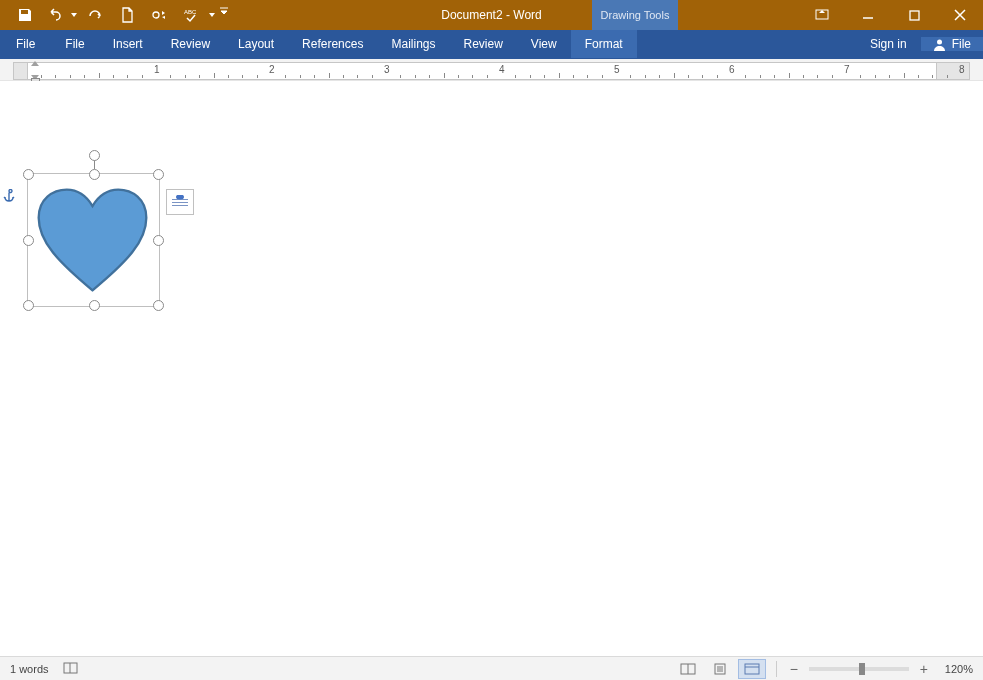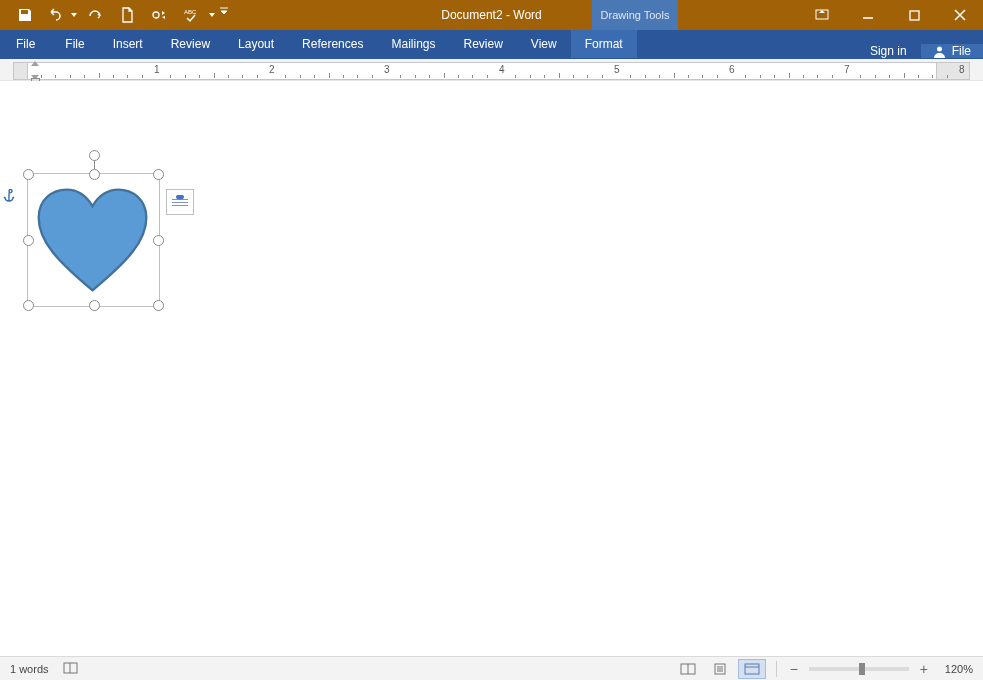--- a/index.html
+++ b/index.html
@@ -13,21 +13,21 @@
   .context-tab{position:absolute;left:592px;top:0;height:30px;width:86px;background:#4a78b5;display:flex;align-items:center;justify-content:center;font-size:11px;color:#e0e8f4}
   .window-controls{position:absolute;right:0;top:0;height:30px;display:flex;align-items:center}
   .wc{width:46px;height:30px;display:flex;align-items:center;justify-content:center}
   .ribbon-tabs{height:28px;background:#2b579a;display:flex;align-items:stretch;padding-left:0;border-bottom:1px solid #2b579a}
   .tab{padding:0 14px;display:flex;align-items:center;font-size:12px;color:#fff;cursor:pointer}
   .tab.file{background:#2b579a;padding:0 16px}
   .tab.active{background:#3b6bb0}
   .tellme{display:flex;align-items:center;color:#b9cce6;gap:6px;padding-left:18px}
   .tellme input{background:transparent;border:none;outline:none;color:#b9cce6;font-size:12px;width:90px}
   .tellme input::placeholder{color:#b9cce6}
-  .ribbon-right{margin-left:auto;display:flex;align-items:flex-end}
+  .ribbon-right{margin-left:auto;display:flex;align-items:center}
   .signin{padding:0 14px;display:flex;align-items:center;font-size:12px}
   .share{background:#3b6bb0;padding:0 12px;display:flex;align-items:center;gap:6px;font-size:12px}
   .ruler-area{height:21px;background:#f3f3f3;position:relative;border-bottom:1px solid #e5e5e5}
   .ruler{position:absolute;left:13px;right:13px;top:3px;height:16px;background:#fff;border:1px solid #c6c6c6}
   .ruler-off{position:absolute;top:0;bottom:0;background:#e5e5e5}
   .ruler-off.left{left:0;width:13px;border-right:1px solid #c6c6c6}
   .ruler-off.right{right:0;width:32px;border-left:1px solid #c6c6c6}
   .ruler-num{position:absolute;top:1px;font-size:10px;color:#5a5a5a}
   .ruler-tick{position:absolute;top:12px;width:1px;height:3px;background:#888}
   .ruler-tick.half{top:10px;height:5px}

